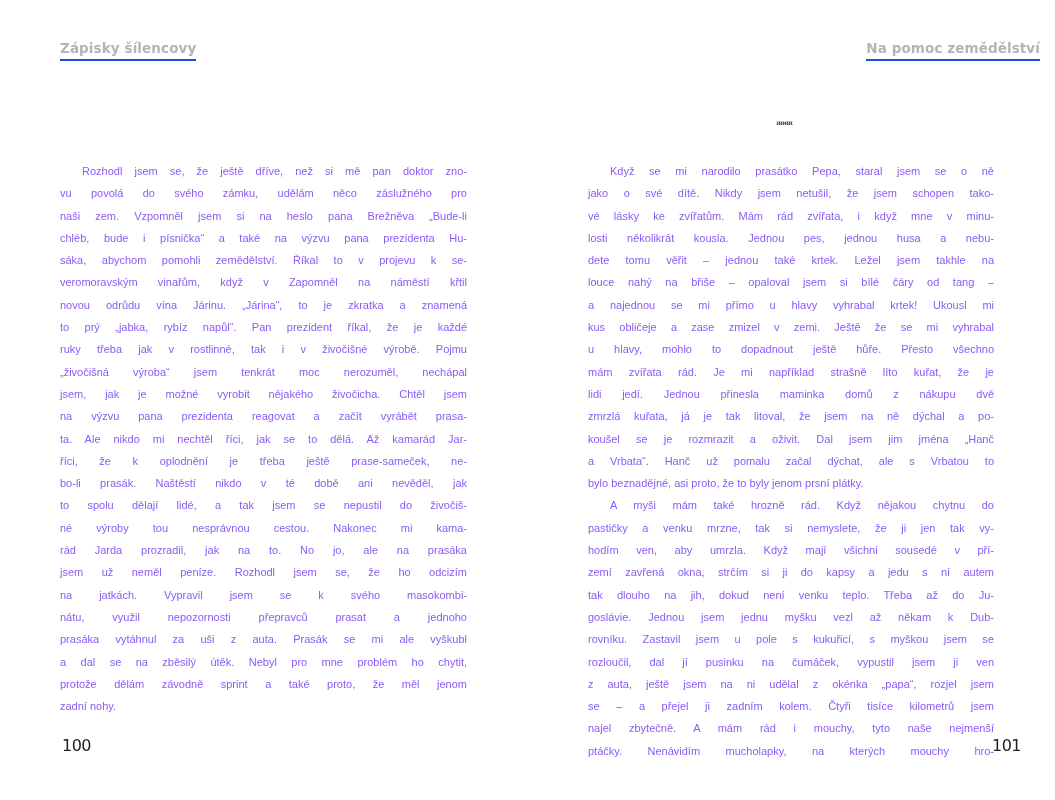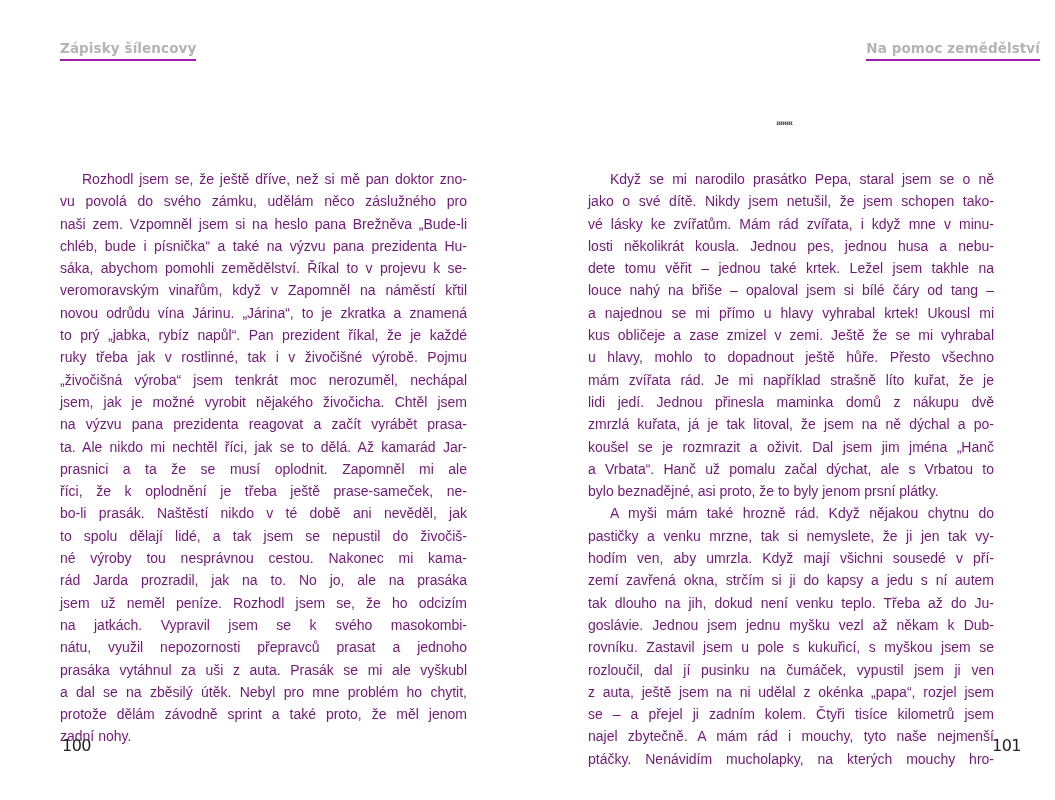--- a/index.html
+++ b/index.html
@@ -33,46 +33,46 @@
       top: 40px;
       font-family: "DejaVu Sans", sans-serif;
       font-size: 13.5px;
       font-weight: bold;
       color: #b4b4b4;
       letter-spacing: 0.1px;
       padding-bottom: 3px;
     }
     .running-head .label {
       display: inline-block;
-      border-bottom: 2px solid #a21caf;
+      border-bottom: 2px solid #1d4ed8;
       padding-bottom: 2px;
       line-height: 17px;
     }
     .page.left .running-head { left: 60px; }
     .page.right .running-head { right: 15px; text-align: right; }
 
     .ornament {
       position: absolute;
       top: 118px;
       left: 248px;
       font-size: 9px;
       font-weight: bold;
       color: #333;
       letter-spacing: -1px;
     }
 
     .body-text {
       position: absolute;
-      top: 168px;
+      top: 160px;
       font-family: "Liberation Sans", sans-serif;
-      font-size: 14px;
+      font-size: 11px;
       line-height: 22.3px;
       text-align: justify;
       hyphens: manual;
-      color: #701a75;
+      color: #8b5cf6;
     }
     .page.left .body-text { left: 60px; width: 407px; }
     .page.right .body-text { left: 60px; width: 406px; }
     .body-text .line {
       display: block;
       text-align: justify;
       text-align-last: justify;
       white-space: nowrap;
       overflow: visible;
     }
@@ -112,21 +112,20 @@
         <span class="line">chléb, bude i písnička“ a také na výzvu pana prezidenta Hu-</span>
         <span class="line">sáka, abychom pomohli zemědělství. Říkal to v projevu k se-</span>
         <span class="line">veromoravským vinařům, když v Zapomněl na náměstí křtil</span>
         <span class="line">novou odrůdu vína Járinu. „Járina“, to je zkratka a znamená</span>
         <span class="line">to prý „jabka, rybíz napůl“. Pan prezident říkal, že je každé</span>
         <span class="line">ruky třeba jak v rostlinné, tak i v živočišné výrobě. Pojmu</span>
         <span class="line">„živočišná výroba“ jsem tenkrát moc nerozuměl, nechápal</span>
         <span class="line">jsem, jak je možné vyrobit nějakého živočicha. Chtěl jsem</span>
         <span class="line">na výzvu pana prezidenta reagovat a začít vyrábět prasa-</span>
         <span class="line">ta. Ale nikdo mi nechtěl říci, jak se to dělá. Až kamarád Jar-</span>
-        <span class="line">prasnici a ta že se musí oplodnit. Zapomněl mi ale</span>
         <span class="line">říci, že k oplodnění je třeba ještě prase-sameček, ne-</span>
         <span class="line">bo-li prasák. Naštěstí nikdo v té době ani nevěděl, jak</span>
         <span class="line">to spolu dělají lidé, a tak jsem se nepustil do živočiš-</span>
         <span class="line">né výroby tou nesprávnou cestou. Nakonec mi kama-</span>
         <span class="line">rád Jarda prozradil, jak na to. No jo, ale na prasáka</span>
         <span class="line">jsem už neměl peníze. Rozhodl jsem se, že ho odcizím</span>
         <span class="line">na jatkách. Vypravil jsem se k svého masokombi-</span>
         <span class="line">nátu, využil nepozornosti přepravců prasat a jednoho</span>
         <span class="line">prasáka vytáhnul za uši z auta. Prasák se mi ale vyškubl</span>
         <span class="line">a dal se na zběsilý útěk. Nebyl pro mne problém ho chytit,</span>

